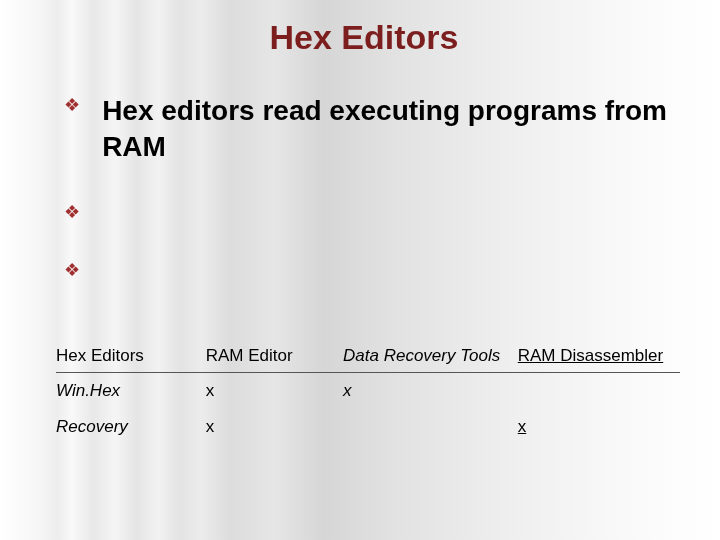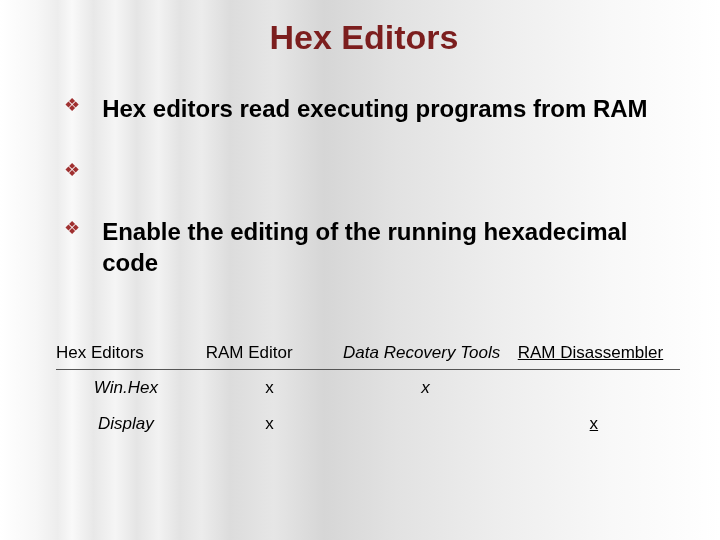--- a/index.html
+++ b/index.html
@@ -47,21 +47,21 @@
     margin-bottom: 18px;
   }
   .diamond-icon {
     color: #a03030;
     font-size: 18px;
     line-height: 24px;
     margin-right: 14px;
     flex-shrink: 0;
   }
   .bullet-text {
-    font-size: 24px;
+    font-size: 28px;
     font-weight: bold;
     color: #000;
     line-height: 1.3;
   }
   .table-area {
     padding: 28px 40px 0 48px;
   }
   table {
     width: 100%;
     border-collapse: collapse;
@@ -69,21 +69,21 @@
     color: #000;
   }
   th {
     text-align: left;
     font-weight: normal;
     vertical-align: top;
     padding: 6px 10px 6px 0;
     border-bottom: 1px solid #555;
   }
   td {
-    text-align: center;
+    text-align: left;
     padding: 8px 10px 8px 0;
     vertical-align: top;
   }
   .col0 { width: 24%; font-style: italic; }
   th.col0 { font-style: normal; }
   .col1 { width: 22%; }
   .col2 { width: 28%; font-style: italic; }
   .col3 { width: 26%; text-decoration: underline; }
 </style>
 </head>
@@ -94,21 +94,20 @@
 <div class="bullets">
   <div class="bullet-row">
     <span class="diamond-icon">❖</span>
     <span class="bullet-text">Hex editors read executing programs from RAM</span>
   </div>
   <div class="bullet-row">
     <span class="diamond-icon">❖</span>
   </div>
   <div class="bullet-row">
     <span class="diamond-icon">❖</span>
-    <span class="bullet-text">Enable the editing of the running hexadecimal code</span>
   </div>
 </div>
 
 <div class="table-area">
   <table>
     <thead>
       <tr>
         <th class="col0">Hex Editors</th>
         <th class="col1">RAM Editor</th>
         <th class="col2">Data Recovery Tools</th>
@@ -116,20 +115,20 @@
       </tr>
     </thead>
     <tbody>
       <tr>
         <td class="col0">Win.Hex</td>
         <td class="col1">x</td>
         <td class="col2">x</td>
         <td class="col3"></td>
       </tr>
       <tr>
-        <td class="col0">Display</td>
+        <td class="col0">Recovery</td>
         <td class="col1">x</td>
         <td class="col2"></td>
         <td class="col3">x</td>
       </tr>
     </tbody>
   </table>
 </div>
 
 </body></html>

